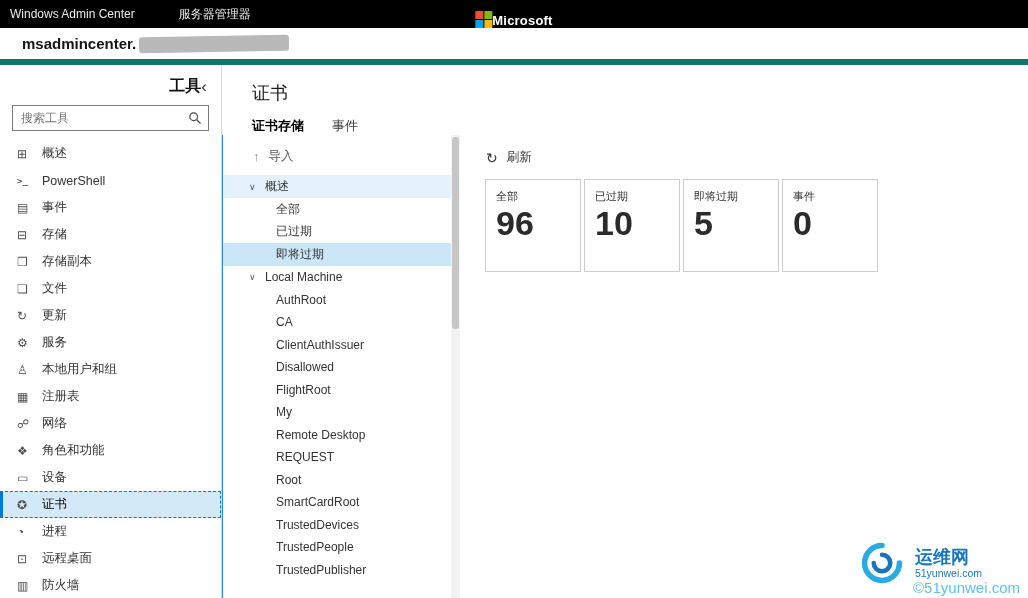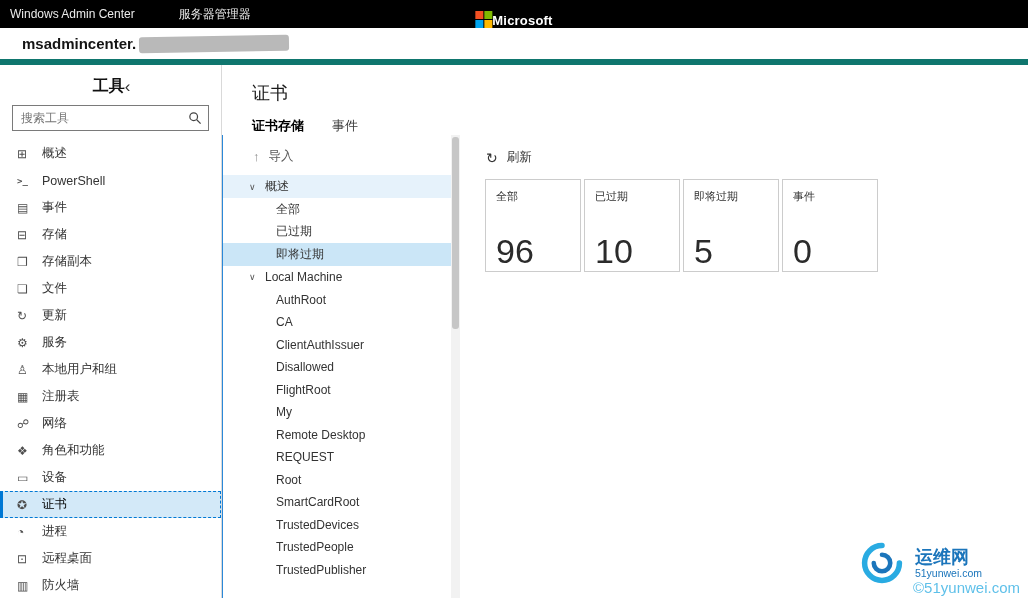--- a/index.html
+++ b/index.html
@@ -18,21 +18,21 @@
 
   
   .hostbar{height:37px;background:#fff;border-bottom:6px solid #0f766e;display:flex;align-items:center;padding-left:22px}
   .hostname{font-weight:bold;font-size:15px;color:#151515}
   .redaction{display:inline-block;width:150px;height:16px;background:#b9b9b9;margin-left:3px;border-radius:3px;transform:rotate(-1deg)}
 
   .main{display:flex;height:533px}
 
   
   .sidebar{width:222px;border-right:1px solid #d9d9d9;display:flex;flex-direction:column;background:#fff}
-  .sidebar-header{display:flex;justify-content:center;align-items:center;padding:12px 14px 9px 16px;height:40px}
+  .sidebar-header{display:flex;justify-content:flex-end;align-items:center;padding:12px 14px 9px 16px;height:40px}
   .sidebar-title{font-size:16px;font-weight:bold;color:#111}
   .collapse{font-size:17px;color:#333;cursor:pointer;line-height:1}
   .search-box{margin:0 12px 9px 12px;border:1px solid #7a7a7a;height:26px;display:flex;align-items:center;padding:0 6px 0 8px;background:#fff}
   .search-box input{border:none;outline:none;flex:1;font-size:12px;color:#333;min-width:0;background:transparent}
   .search-ic{width:14px;height:14px;flex:0 0 auto}
   .menu{flex:1;overflow:hidden}
   .menu-item{height:27px;display:flex;align-items:center;padding-left:17px;font-size:12.5px;color:#333;cursor:pointer;white-space:nowrap}
   .mi-icon{width:25px;color:#4e4e4e;font-size:12px;flex:0 0 auto}
   .mi-icon.mono{font-family:"DejaVu Sans Mono",monospace;font-size:9px;font-weight:bold}
   .menu-item.selected{background:var(--sel-bg,#d3e9f8);border-left:3px solid var(--accent,#0078d4);padding-left:14px;color:#000;outline:1px dashed var(--accent,#0078d4);outline-offset:-1px}
@@ -60,21 +60,21 @@
   .vscroll{position:absolute;right:0;top:0;bottom:0;width:9px;background:#f2f2f2;cursor:pointer}
   .vscroll .thumb{position:absolute;top:2px;left:1px;width:7px;height:192px;background:#c6c6c6;border-radius:3px;cursor:pointer}
 
   
   .rightpane{flex:1;padding:8px 0 0 25px}
   .refresh-row{display:flex;align-items:center;gap:9px;font-size:12.5px;color:#333;background:none;border:none;cursor:pointer;padding:6px 0 0 1px}
   .ricon{font-size:14px;color:#333}
   .cards{display:flex;gap:3px;margin-top:13px}
   .card{width:96px;height:93px;border:1px solid var(--card-border,#ccc);background:#fff;padding:9px 0 0 10px;cursor:pointer}
   .card-label{font-size:11px;color:#333}
-  .card-value{font-size:34px;color:#2b2b2b;margin-top:28px;font-weight:400}
+  .card-value{font-size:34px;color:#2b2b2b;margin-top:0;font-weight:700}
 
   
   .wm-bottom{position:absolute;right:46px;bottom:13px;display:flex;align-items:center;gap:11px;z-index:8}
   .wm-logo{width:44px;height:44px}
   .wm-texts{display:flex;flex-direction:column;line-height:1.15}
   .wm-name{color:var(--wm-blue,#1b75bb);font-size:18px;font-weight:bold}
   .wm-site{color:var(--wm-blue,#1b75bb);font-size:10.5px}
   .wm-copy{position:absolute;right:8px;bottom:2px;color:var(--wm-light,#29abe2);opacity:.75;font-size:15px;z-index:7;white-space:nowrap}
 </style>
 </head>

